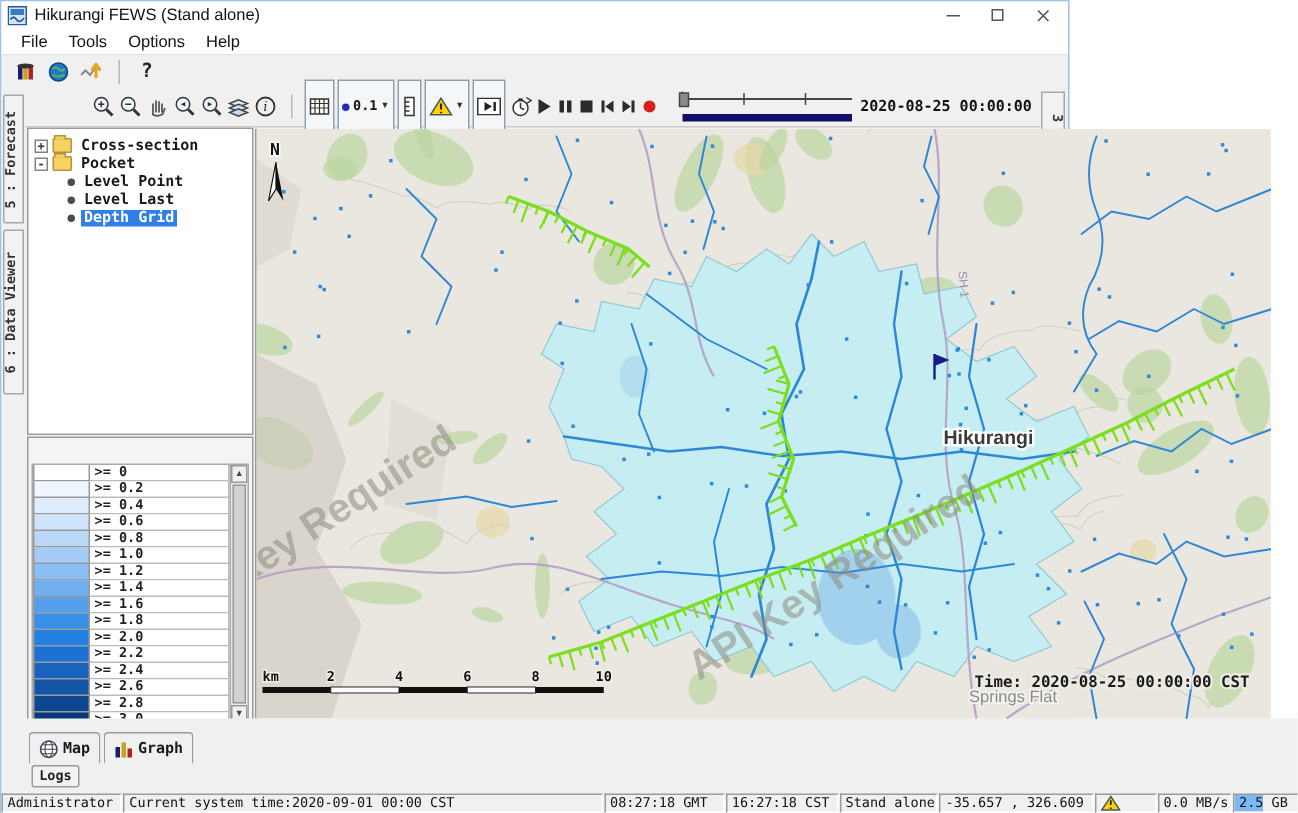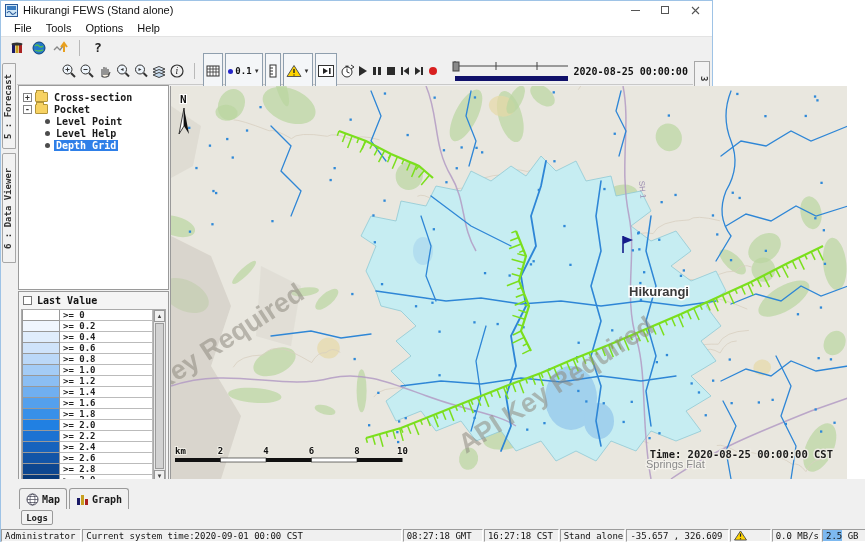--- a/index.html
+++ b/index.html
@@ -336,32 +336,28 @@
           <div class="expander">-</div>
           <div class="folder"></div>
           <span class="tree-label">Pocket</span>
         </div>
         <div class="tree-row">
           <div class="bullet"></div>
           <span class="tree-label">Level Point</span>
         </div>
         <div class="tree-row">
           <div class="bullet"></div>
-          <span class="tree-label">Level Help</span>
+          <span class="tree-label">Level Last</span>
         </div>
         <div class="tree-row">
           <div class="bullet"></div>
           <span class="tree-label selected">Depth Grid</span>
         </div>
       </div>
     <div id="legend-box">
-      <div id="legend-header">
-        <div id="legend-checkbox"></div>
-        <span>Last Value</span>
-      </div>
       <div id="legend-list">
           <div class="leg-row">
             <div class="leg-swatch" style="background: rgb(255, 255, 255);"></div>
             <div class="leg-label">&gt;= 0</div>
           </div>
           <div class="leg-row">
             <div class="leg-swatch" style="background: rgb(240, 246, 254);"></div>
             <div class="leg-label">&gt;= 0.2</div>
           </div>
           <div class="leg-row">

